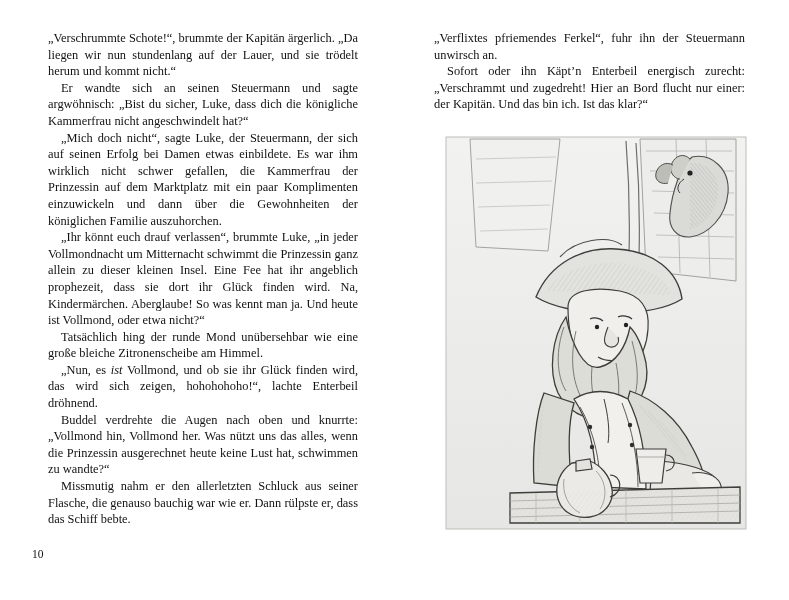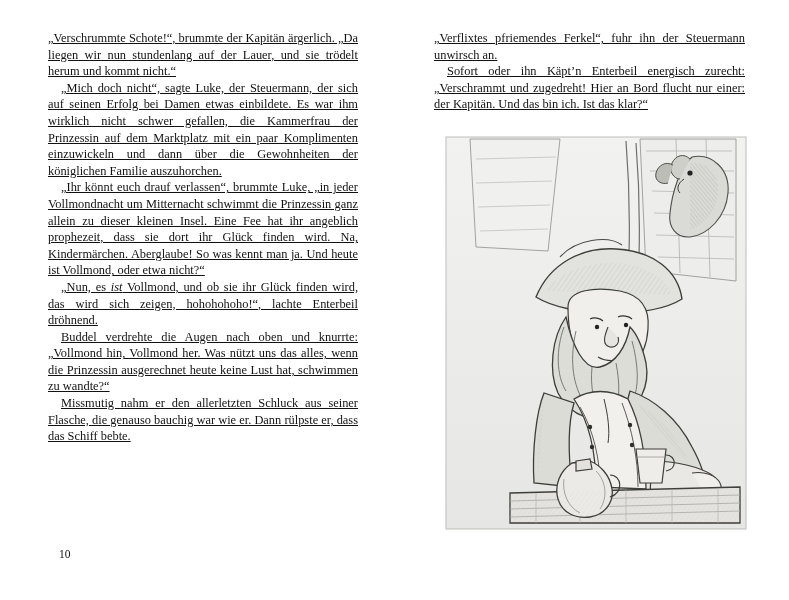--- a/index.html
+++ b/index.html
@@ -12,21 +12,20 @@
     background: #ffffff;
     font-family: "Liberation Serif", serif;
     color: #111111;
     overflow: hidden;
   }
   .spread {
     position: relative;
     width: 789px;
     height: 600px;
     display: flex;
-    text-decoration: underline;
   }
   .page {
     position: relative;
     box-sizing: border-box;
   }
   .page-left {
     width: 394px;
     height: 600px;
     padding: 30px 36px 0 48px;
   }
@@ -44,21 +43,21 @@
   }
   .body-text p {
     margin: 0;
     text-indent: 13px;
   }
   .body-text p.noindent {
     text-indent: 0;
   }
   .folio {
     position: absolute;
-    left: 59px;
+    left: 32px;
     bottom: 40px;
     font-size: 11.5px;
     color: #111;
   }
   .illo-wrap {
     margin-top: 18px;
     width: 312px;
     height: 404px;
     margin-left: 6px;
     position: relative;
@@ -71,22 +70,24 @@
   em.ital { font-style: italic; }
 </style>
 </head>
 <body>
 
 <div class="spread">
 
   <div class="page page-left">
     <div class="body-text">
       <p class="noindent">„Verschrummte Schote!“, brummte der Kapitän ärgerlich. „Da liegen wir nun stundenlang auf der Lauer, und sie trödelt herum und kommt nicht.“</p>
+      <p>Er wandte sich an seinen Steuermann und sagte argwöhnisch: „Bist du sicher, Luke, dass dich die königliche Kammerfrau nicht angeschwindelt hat?“</p>
       <p>„Mich doch nicht“, sagte Luke, der Steuermann, der sich auf seinen Erfolg bei Damen etwas einbildete. Es war ihm wirklich nicht schwer gefallen, die Kammerfrau der Prinzessin auf dem Marktplatz mit ein paar Komplimenten einzuwickeln und dann über die Gewohnheiten der königlichen Familie auszuhorchen.</p>
       <p>„Ihr könnt euch drauf verlassen“, brummte Luke, „in jeder Vollmondnacht um Mitternacht schwimmt die Prinzessin ganz allein zu dieser kleinen Insel. Eine Fee hat ihr angeblich prophezeit, dass sie dort ihr Glück finden wird. Na, Kindermärchen. Aberglaube! So was kennt man ja. Und heute ist Vollmond, oder etwa nicht?“</p>
+      <p>Tatsächlich hing der runde Mond unübersehbar wie eine große bleiche Zitronenscheibe am Himmel.</p>
       <p>„Nun, es <em class="ital">ist</em> Vollmond, und ob sie ihr Glück finden wird, das wird sich zeigen, hohohohoho!“, lachte Enterbeil dröhnend.</p>
       <p>Buddel verdrehte die Augen nach oben und knurrte: „Vollmond hin, Vollmond her. Was nützt uns das alles, wenn die Prinzessin ausgerechnet heute keine Lust hat, schwimmen zu wandte?“</p>
       <p>Missmutig nahm er den allerletzten Schluck aus seiner Flasche, die genauso bauchig war wie er. Dann rülpste er, dass das Schiff bebte.</p>
     </div>
     <div class="folio">10</div>
   </div>
 
   <div class="page page-right">
     <div class="body-text">
       <p class="noindent">„Verflixtes pfriemendes Ferkel“, fuhr ihn der Steuermann unwirsch an.</p>

